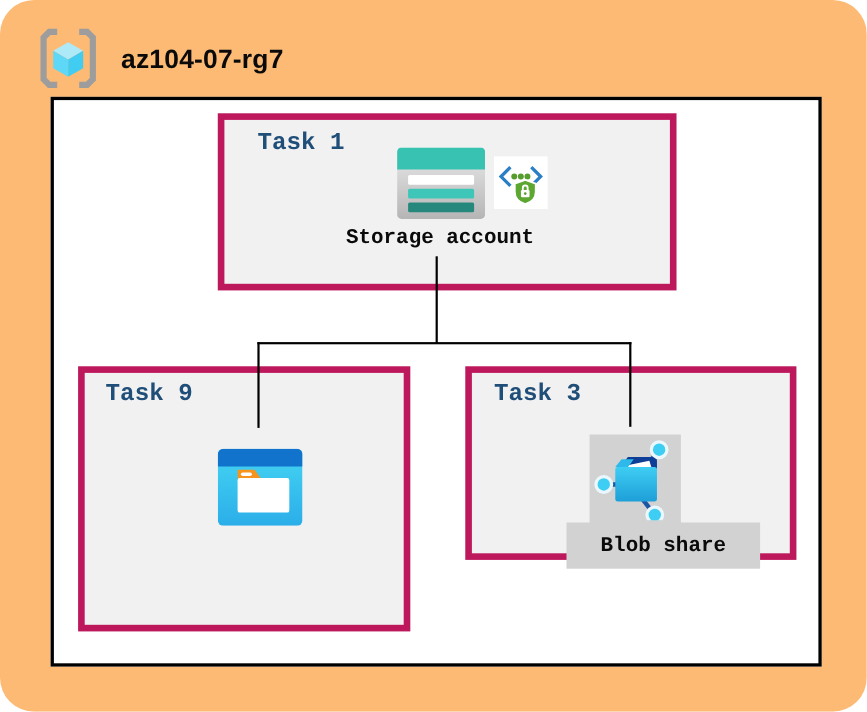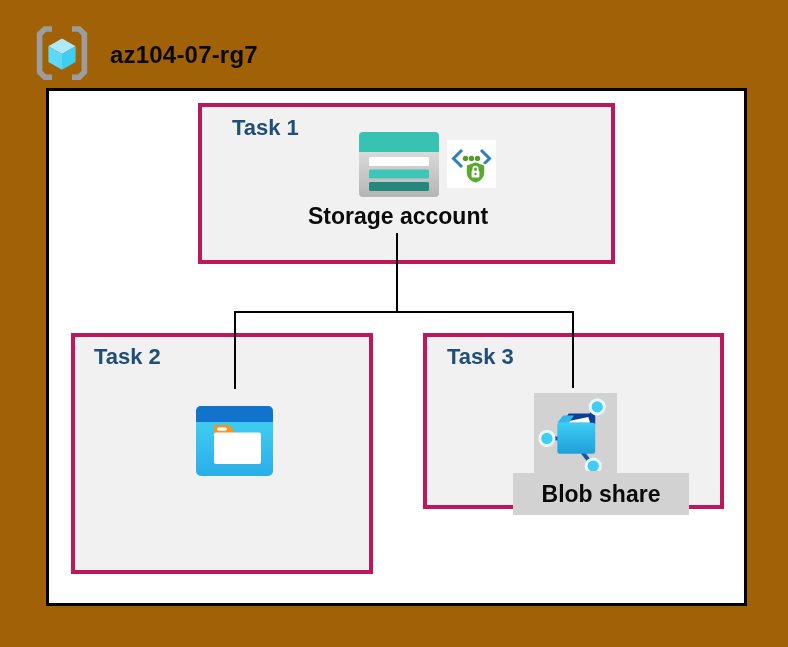--- a/index.html
+++ b/index.html
@@ -1,44 +1,45 @@
 <!DOCTYPE html>
 <html><head>
 <meta charset="utf-8">
 <style>
   html,body{margin:0;padding:0;background:#ffffff;}
   .canvas{
-    position:relative;width:788px;height:647px;background:#a16207;
-    font-family:"Liberation Sans", sans-serif;overflow:hidden;
+    position:relative;width:788px;height:647px;background:#fdba74;
+    font-family:"Liberation Sans", sans-serif;overflow:hidden;border-radius:31px;
   }
   .abs{position:absolute;}
   .rg-title{
     position:absolute;left:110px;top:41px;
     font-size:24px;font-weight:700;color:#0a0a0a;letter-spacing:0.2px;
   }
   .outer-box{
     position:absolute;left:46px;top:88px;width:701px;height:518px;
     border:3px solid #000;background:#ffffff;box-sizing:border-box;
   }
   .task-box{
-    position:absolute;background:#F1F1F1;border:4px solid #be185d;
+    position:absolute;background:#F1F1F1;border:6px solid #be185d;
     box-sizing:border-box;
+    font-family:Liberation Mono, monospace;
   }
   .task-box.t1{left:198px;top:103px;width:417px;height:161px;}
   .task-box.t2{left:71px;top:333px;width:302px;height:241px;}
   .task-box.t3{left:423px;top:333px;width:301px;height:176px;}
   .task-label{
     position:absolute;font-size:22px;font-weight:700;color:#1F4E79;
     white-space:nowrap;
   }
   .t1 .task-label{left:30px;top:8px;}
   .t2 .task-label{left:19px;top:7px;}
   .t3 .task-label{left:20px;top:7px;}
   .resource-label{
-    position:absolute;font-size:23px;font-weight:700;color:#0a0a0a;
+    position:absolute;font-size:19px;font-weight:700;color:#0a0a0a;
     text-align:center;white-space:nowrap;
   }
   .connector{position:absolute;background:#000;}
   .conn-trunk{left:396px;top:233px;width:2px;height:79px;}
   .conn-horiz{left:234px;top:311px;width:340px;height:2px;}
   .conn-drop-left{left:234px;top:311px;width:2px;height:78px;}
   .conn-drop-right{left:572px;top:311px;width:2px;height:77px;}
   .sel-bg{position:absolute;background:#D2D2D2;}
   .fs-icon-bg{left:107px;top:56px;width:83px;height:81px;}
   .fs-label-bg{left:86px;top:136px;width:176px;height:42px;
@@ -85,21 +86,21 @@
       <circle cx="30.5" cy="18.5" r="2.7" fill="#569D2D"></circle>
       <path d="M28.5 21.5 l9.5 3.4 v7.4 c0 6 -4.2 9.7 -9.5 11.2 c-5.3 -1.5 -9.5 -5.2 -9.5 -11.2 v-7.4 z" fill="#5BA72F" stroke="#FFFFFF" stroke-width="1.6"></path>
       <path d="M26.3 31 v-2.2 a2.2 2.2 0 0 1 4.4 0 V31" fill="none" stroke="#FFFFFF" stroke-width="1.7"></path>
       <rect x="24.6" y="30.8" width="7.8" height="6.6" rx="1" fill="#FFFFFF"></rect>
       <circle cx="28.5" cy="34" r="1.2" fill="#569D2D"></circle>
     </svg>
     <span class="resource-label" style="left:46px;top:96px;width:300px">Storage account</span>
   </div>
 
   <div class="task-box t2">
-    <span class="task-label">Task 2</span>
+    <span class="task-label">Task 9</span>
     <svg class="abs" style="left:121px;top:69px" width="77" height="70" viewBox="0 0 77 70">
       <defs>
         <linearGradient id="bc-bg" x1="0" y1="0" x2="0" y2="1">
           <stop offset="0" stop-color="#45D5F3"></stop>
             <stop offset="1" stop-color="#2BAEE9"></stop>
         </linearGradient>
       </defs>
       <rect x="0" y="0" width="77" height="70" rx="5" fill="url(#bc-bg)"></rect>
       <path d="M5 0 h67 a5 5 0 0 1 5 5 v11 H0 V5 a5 5 0 0 1 5 -5 z" fill="#1173CC"></path>
       <path d="M18 19 h15.5 l6 8.5 H18 z" fill="#F7941E"></path>

